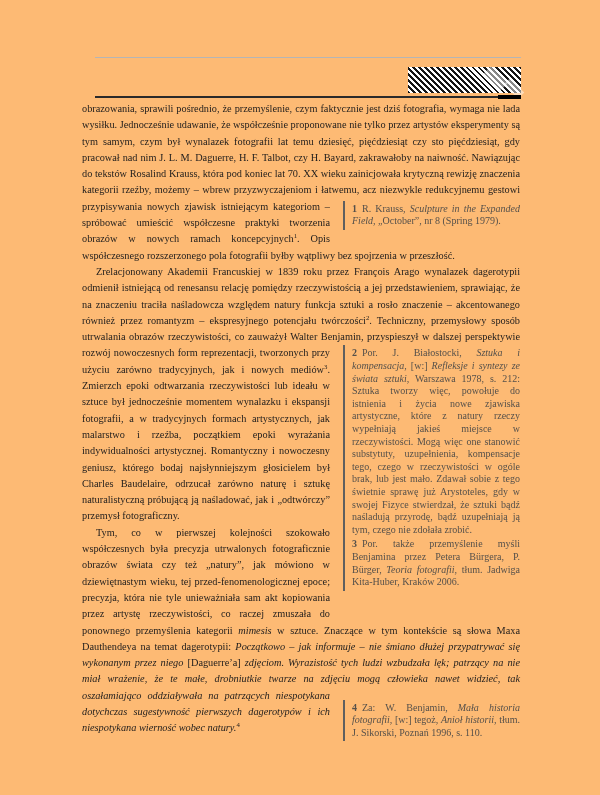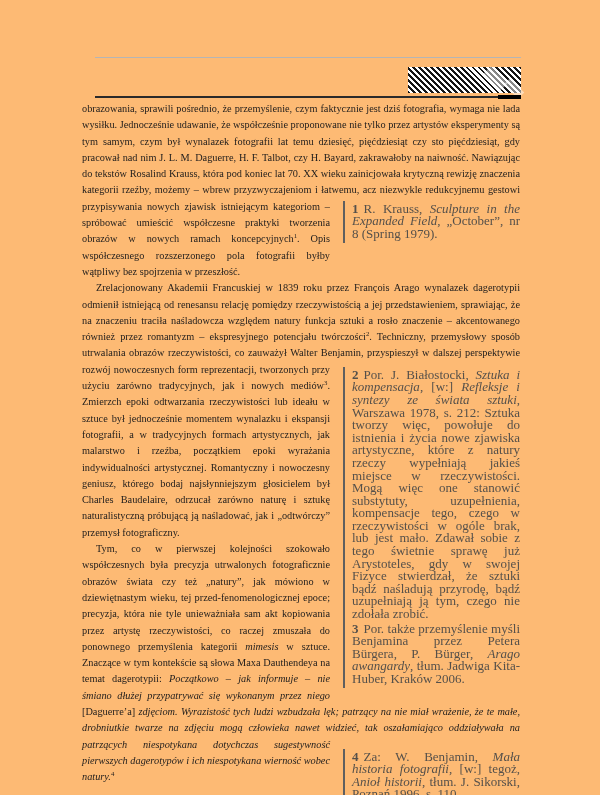--- a/index.html
+++ b/index.html
@@ -18,27 +18,27 @@
 
   
   .content{position:absolute;left:82px;top:101px;width:438px;
     font-size:10.3px;line-height:16.3px;color:#25211e;text-align:justify;}
   .para{margin:0;}
   .para.indent{text-indent:14px;}
   sup{font-size:6.8px;line-height:0;vertical-align:super;}
 
   
   .fn-block{float:right;clear:right;width:177px;margin-left:13px;
-    font-size:13px;line-height:12.6px;color:#55504a;text-align:justify;text-indent:0;}
+    font-size:10px;line-height:12.6px;color:#55504a;text-align:justify;text-indent:0;}
   .fn-rule{display:block;border-left:2px solid #5f5f5f;padding:2px 0 2px 7px;}
   .fn{display:block;}
   .fn + .fn{margin-top:2px;}
   .fn b{margin-right:5px;font-weight:bold;}
   .fn-a{margin-top:2px;margin-bottom:8px;}
-  .fn-bc{margin-top:5px;margin-bottom:16px;}
+  .fn-bc{margin-bottom:16px;}
   .fn-d{margin-top:12px;}
 </style>
 </head>
 <body>
 
 <div class="page">
 
   <div class="top-rule"></div>
 
   <div class="stripes">
@@ -57,21 +57,21 @@
           <span class="fn-rule">
             <span class="fn"><b>1</b><span>R. Krauss, </span><i>Sculpture in the Expanded Field</i><span>, „October”, nr 8 (Spring 1979).</span></span>
           </span>
         </span><span><span>– spróbować umieścić współczesne praktyki tworzenia obrazów w nowych ramach koncepcyjnych</span><sup>1</sup><span>. Opis współczesnego rozszerzonego pola fotografii byłby wątpliwy bez spojrzenia w przeszłość.</span></span>
     </p>
 
     <p class="para indent">
       <span><span>Zrelacjonowany Akademii Francuskiej w 1839 roku przez François Arago wynalazek dagerotypii odmienił istniejącą od renesansu relację pomiędzy rzeczywistością a jej przedstawieniem, sprawiając, że na znaczeniu traciła naśladowcza względem natury funkcja sztuki a rosło znaczenie – akcentowanego również przez romantyzm – ekspresyjnego potencjału twórczości</span><sup>2</sup><span>. Techniczny, przemysłowy sposób utrwalania obrazów rzeczywistości, co zauważył Walter Benjamin, przyspieszył </span></span><span class="fn-block fn-bc">
           <span class="fn-rule">
             <span class="fn"><b>2</b><span>Por. J. Białostocki, </span><i>Sztuka i kompensacja</i><span>, [w:] </span><i>Refleksje i syntezy ze świata sztuki</i><span>, Warszawa 1978, s. 212: Sztuka tworzy więc, powołuje do istnienia i życia nowe zjawiska artystyczne, które z natury rzeczy wypełniają jakieś miejsce w rzeczywistości. Mogą więc one stanowić substytuty, uzupełnienia, kompensacje tego, czego w rzeczywistości w ogóle brak, lub jest mało. Zdawał sobie z tego świetnie sprawę już Arystoteles, gdy w swojej Fizyce stwierdzał, że sztuki bądź naśladują przyrodę, bądź uzupełniają ją tym, czego nie zdołała zrobić.</span></span>
-            <span class="fn"><b>3</b><span>Por. także przemyślenie myśli Benjamina przez Petera Bürgera, P. Bürger, </span><i>Arago awangardy</i><span>, tłum. Jadwiga Kita-Huber, Kraków 2006.</span></span>
+            <span class="fn"><b>3</b><span>Por. także przemyślenie myśli Benjamina przez Petera Bürgera, P. Bürger, </span><i>Teoria fotografii</i><span>, tłum. Jadwiga Kita-Huber, Kraków 2006.</span></span>
           </span>
         </span><span><span>w dalszej perspektywie rozwój nowoczesnych form reprezentacji, tworzonych przy użyciu zarówno tradycyjnych, jak i nowych mediów</span><sup>3</sup><span>. Zmierzch epoki odtwarzania rzeczywistości lub ideału w sztuce był jednocześnie momentem wynalazku i ekspansji fotografii, a w tradycyjnych formach artystycznych, jak malarstwo i rzeźba, początkiem epoki wyrażania indywidualności artystycznej. Romantyczny i nowoczesny geniusz, którego bodaj najsłynniejszym głosicielem był Charles Baudelaire, odrzucał zarówno naturę i sztukę naturalistyczną próbującą ją naśladować, jak i „odtwórczy” przemysł fotograficzny.</span></span>
     </p>
 
     <p class="para indent">
       <span><span>Tym, co w pierwszej kolejności szokowało współczesnych była precyzja utrwalonych fotograficznie obrazów świata czy też „natury”, jak mówiono w dziewiętnastym wieku, tej przed-fenomenologicznej epoce; precyzja, która nie tyle unieważniała sam akt kopiowania przez artystę rzeczywistości, co raczej zmuszała do ponownego przemyślenia kategorii </span><i>mimesis</i><span> w sztuce. Znaczące w tym kontekście są słowa Maxa Dauthendeya na temat dagerotypii: </span><i>Początkowo – jak informuje – nie śmiano dłużej przypatrywać się wykonanym przez niego </i><span>[Daguerre’a] </span><i>zdjęciom. Wyrazistość tych ludzi wzbudzała lęk; patrzący na nie miał wrażenie, że te małe, drobniutkie twarze na zdjęciu mogą człowieka nawet widzieć, tak oszałamiająco oddziaływała na patrzących </i></span><span class="fn-block fn-d">
           <span class="fn-rule">
             <span class="fn"><b>4</b><span>Za: W. Benjamin, </span><i>Mała historia fotografii</i><span>, [w:] tegoż, </span><i>Anioł historii</i><span>, tłum. J. Sikorski, Poznań 1996, s. 110.</span></span>
           </span>
         </span><span><i>niespotykana dotychczas sugestywność pierwszych dagerotypów i ich niespotykana wierność wobec natury.</i><sup>4</sup></span>

